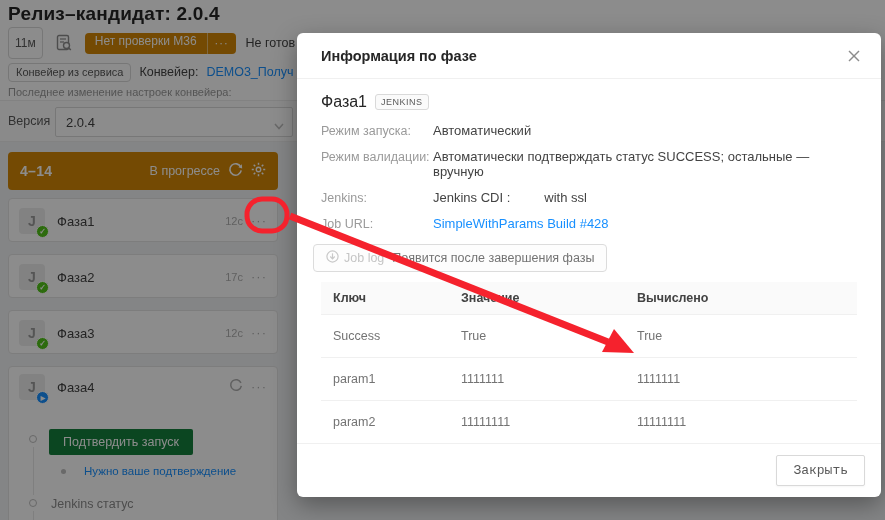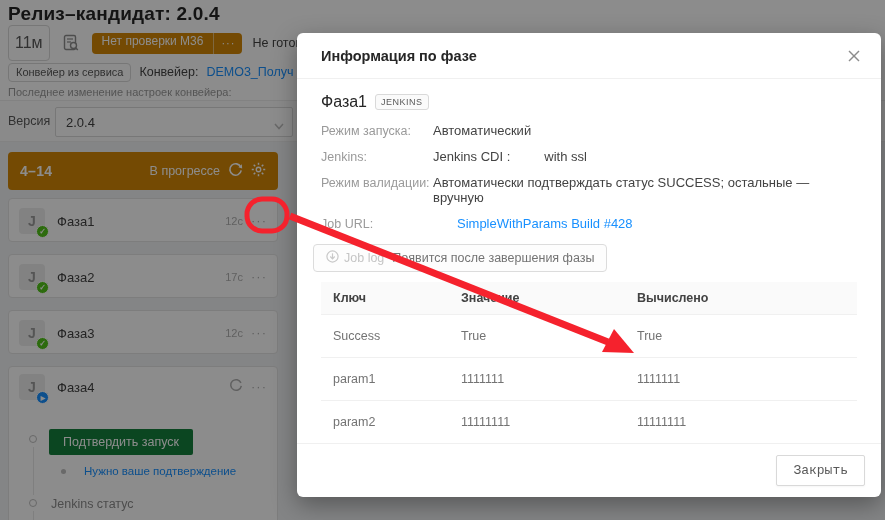--- a/index.html
+++ b/index.html
@@ -5,21 +5,21 @@
   * { margin:0; padding:0; box-sizing:border-box; }
   html,body { width:885px; height:520px; overflow:hidden; }
   body { font-family:"Liberation Sans", sans-serif; background:#f0f2f5; position:relative; }
 
   .page { position:absolute; inset:0; background:#f0f2f5; }
   .page-top { position:absolute; left:0; top:0; width:100%; height:142px; background:#ffffff; }
 
   .page-title { position:absolute; left:8px; top:3px; font-size:19px; font-weight:bold; color:#262626; letter-spacing:.2px; }
 
   .row2 { position:absolute; left:8px; top:31px; height:24px; display:flex; align-items:center; gap:10px; }
-  .mini-badge { border:1px solid #d9d9d9; border-radius:4px; background:#fff; font-size:16px; color:#595959; padding:9px 6px; line-height:1; }
+  .mini-badge { border:1px solid #d9d9d9; border-radius:4px; background:#fff; font-size:12px; color:#595959; padding:9px 6px; line-height:1; }
   .icon-btn { display:inline-flex; align-items:center; justify-content:center; width:22px; height:22px; }
   .orange-split { display:inline-flex; border-radius:4px; overflow:hidden; }
   .orange-main { background:#d48806; color:#fff; font-size:12px; padding:2px 10px; line-height:1; }
   .orange-dots { background:#d48806; color:#fff; font-size:11px; padding:5px 7px; border-left:1px solid rgba(255,255,255,.45); line-height:1; letter-spacing:1px; }
   .status-text { font-size:12.5px; color:#434343; }
 
   .row3 { position:absolute; left:8px; top:61px; height:22px; display:flex; align-items:center; gap:8px; white-space:nowrap; max-width:286px; overflow:hidden; }
   .tag { border:1px solid #d9d9d9; border-radius:4px; background:#fff; font-size:11px; color:#595959; padding:3px 7px; line-height:1; }
   .conv-label { font-size:12.5px; color:#434343; }
   .conv-link { font-size:12.5px; color:#1890ff; }
@@ -62,21 +62,21 @@
   .modal-close { position:absolute; right:18px; top:14px; width:18px; height:18px; display:flex; align-items:center; justify-content:center; cursor:pointer; }
 
   .modal-body { position:relative; padding:14px 24px 0 24px; }
   .phase-head { display:flex; align-items:center; gap:8px; margin-bottom:12px; }
   .phase-head-name { font-size:16px; font-weight:500; color:#262626; }
   .jenkins-tag { border:1px solid #d9d9d9; border-radius:3px; background:#fafafa; font-size:9px; color:#595959; padding:2px 5px; letter-spacing:.5px; }
 
   .field-row { display:flex; margin-bottom:11px; align-items:baseline; }
   .field-label { width:112px; flex:none; font-size:12.5px; color:#9a9a9a; }
   .field-value { font-size:13px; color:#434343; }
-  .field-value.link { color:#1890ff;margin-left:24px; }
+  .field-value.link { color:#1890ff; }
   .val-gap { display:inline-block; width:34px; }
 
   .joblog-box { display:inline-flex; align-items:center; gap:8px; border:1px solid #dcdcdc; border-radius:4px; background:#fdfdfd; padding:5px 12px; margin:2px 0 10px -8px; }
   .joblog-label { display:inline-flex; align-items:center; gap:5px; font-size:12.5px; color:#c5c5c5;justify-content:center; }
   .joblog-hint { font-size:12.5px; color:#737373; }
 
   .ptable { width:536px; border-collapse:collapse; }
   .ptable thead th { background:#fafafa; text-align:left; font-size:12.5px; color:#434343; font-weight:bold; padding:9px 12px; border-bottom:1px solid #f0f0f0; }
   .ptable tbody td { font-size:12.5px; color:#737373; padding:14px 12px; border-bottom:1px solid #f0f0f0; background:#fff; }
   .ptable th:nth-child(1), .ptable td:nth-child(1) { width:128px; }
@@ -252,28 +252,28 @@
     <div class="phase-head">
       <span class="phase-head-name">Фаза1</span>
       <span class="jenkins-tag">JENKINS</span>
     </div>
 
     <div class="field-row">
       <span class="field-label">Режим запуска:</span>
       <span class="field-value">Автоматический</span>
     </div>
     <div class="field-row">
+      <span class="field-label">Режим валидации:</span>
+      <span class="field-value">Автоматически подтверждать статус SUCCESS; остальные — вручную</span>
+    </div>
+    <div class="field-row">
       <span class="field-label">Jenkins:</span>
       <span class="field-value">
         <span>Jenkins CDI :</span><span class="val-gap"></span><span>with ssl</span>
       </span>
-    </div>
-    <div class="field-row">
-      <span class="field-label">Режим валидации:</span>
-      <span class="field-value">Автоматически подтверждать статус SUCCESS; остальные — вручную</span>
     </div>
     <div class="field-row">
       <span class="field-label">Job URL:</span>
       <span class="field-value link">SimpleWithParams Build #428</span>
     </div>
 
     <div class="joblog-box">
       <span class="joblog-label">
         <span>
           <svg width="13" height="13" viewBox="0 0 14 14">

